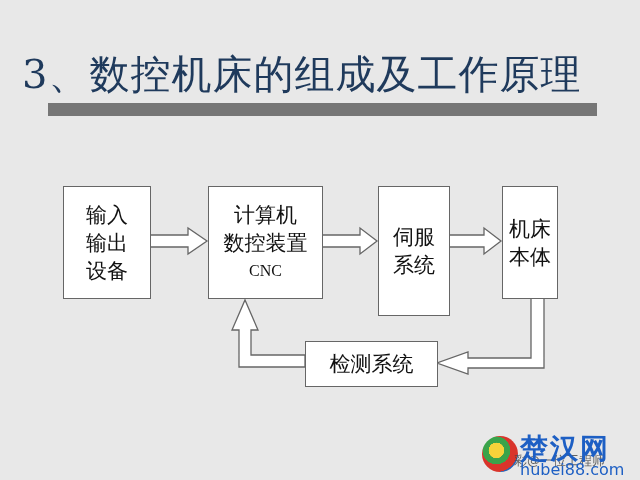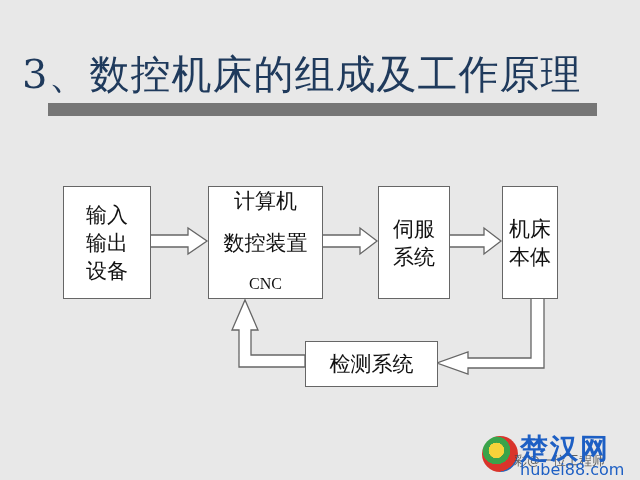--- a/index.html
+++ b/index.html
@@ -81,27 +81,27 @@
     <polygon points="305,355 251,355 251,330 258,330 245,300 232,330 239,330 239,367 305,367"></polygon>
   </g>
 </svg>
 
 <div class="box" style="left:63px; top:186px; width:88px; height:113px;">
   <span class="ln">输入</span>
   <span class="ln">输出</span>
   <span class="ln">设备</span>
 </div>
 
-<div class="box" style="left:208px; top:186px; width:115px; height:113px;justify-content:space-between;">
+<div class="box" style="left:208px; top:186px; width:115px; height:113px;">
   <span class="ln">计算机</span>
   <span class="ln">数控装置</span>
   <span class="ln cnc">CNC</span>
 </div>
 
-<div class="box" style="left:378px; top:186px; width:72px; height:113px;">
+<div class="box" style="left:378px; top:186px; width:72px; height:130px;">
   <span class="ln">伺服</span>
   <span class="ln">系统</span>
 </div>
 
 <div class="box" style="left:502px; top:186px; width:56px; height:113px;">
   <span class="ln">机床</span>
   <span class="ln">本体</span>
 </div>
 
 <div class="box" style="left:305px; top:341px; width:133px; height:46px;">

